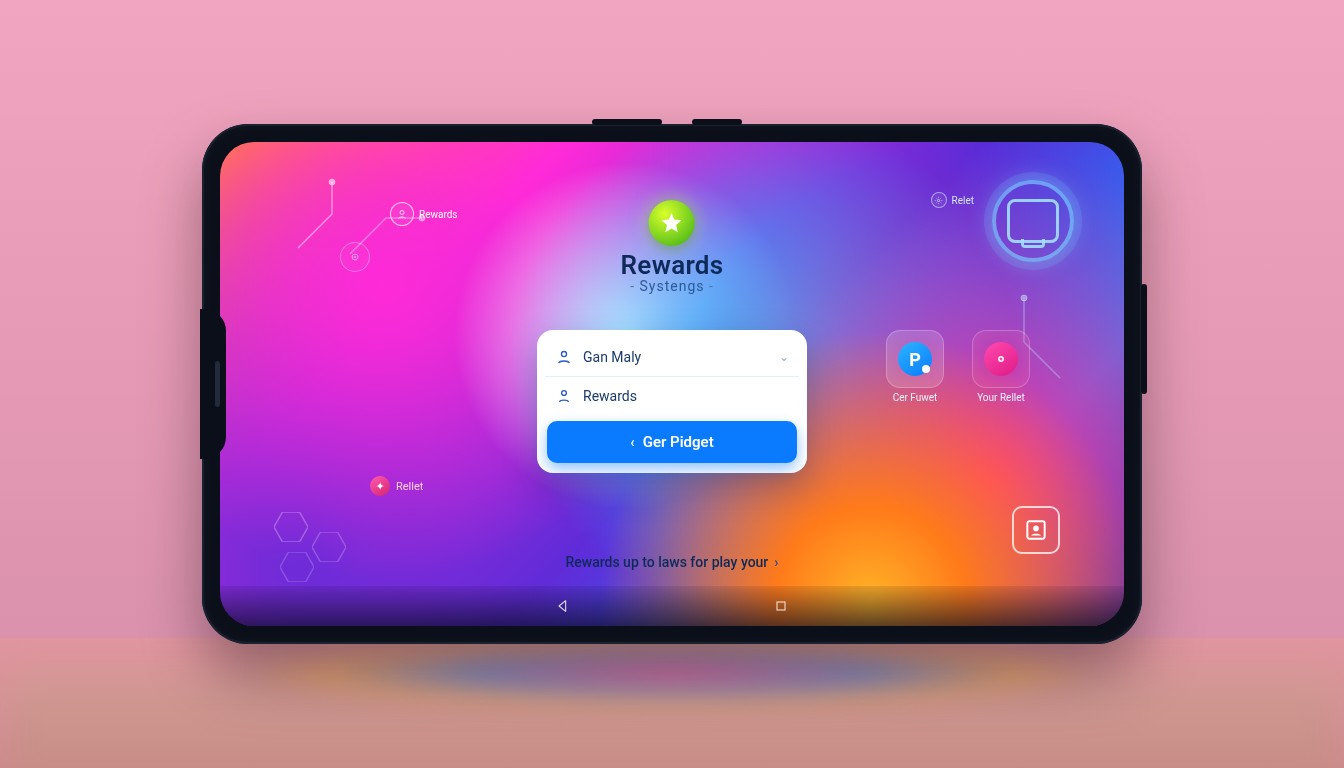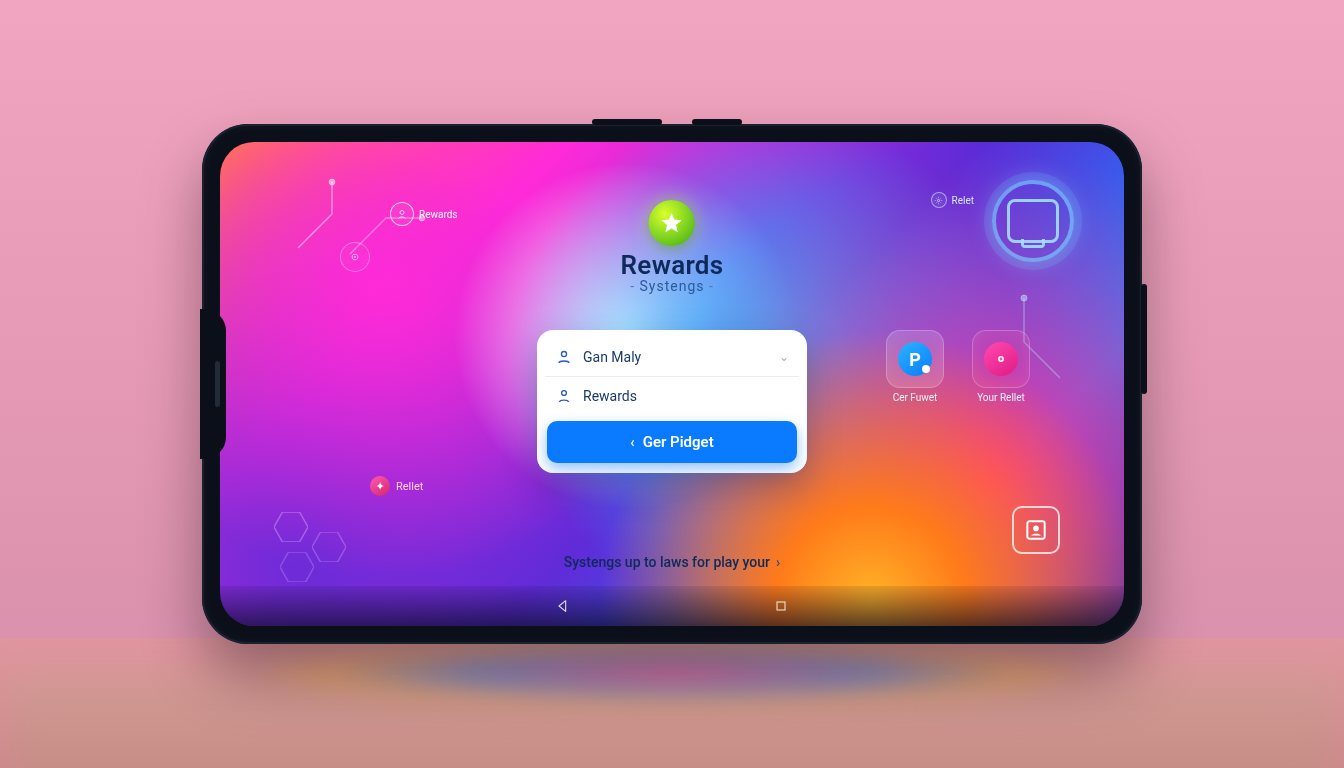--- a/index.html
+++ b/index.html
@@ -317,21 +317,21 @@
                 <circle cx="12" cy="12" r="5" fill="#fff"></circle>
                 <circle cx="12" cy="12" r="2.4" fill="#ff4ab0"></circle>
               </svg>
           </div>
         </div>
         <div>Your Rellet</div>
       </div>
     </div>
 
     <div class="promo">
-      <span>Systengs up to laws for play your</span>
+      <span>Rewards up to laws for play your</span>
       <span class="go">›</span>
     </div>
 
     <div class="pill">
       <span class="pc">✦</span>
       <span>Rellet</span>
     </div>
 
     <div class="contact">
       <svg width="26" height="26" viewBox="0 0 24 24" fill="none">

